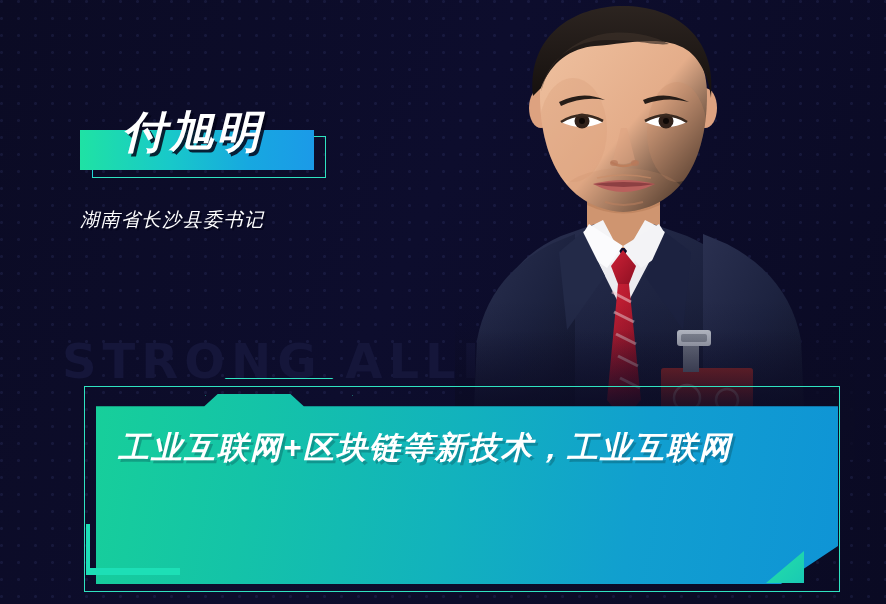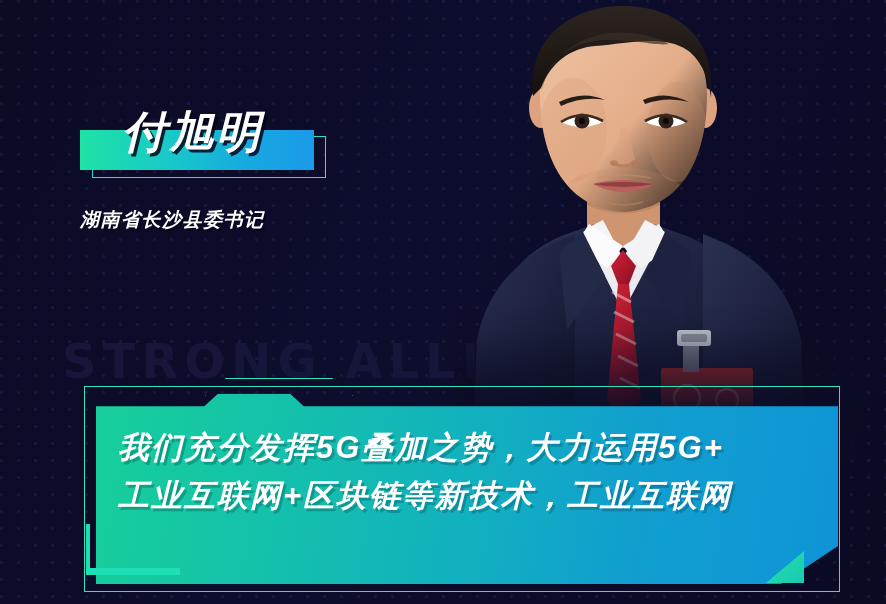--- a/index.html
+++ b/index.html
@@ -52,21 +52,21 @@
     font-size:44px; line-height:48px; font-weight:700; font-style:italic;
     color:#ffffff; letter-spacing:3px;
     text-shadow: 3px 3px 0 rgba(5,5,25,.85);
     white-space:nowrap;
     margin-left:32px;
   }
 
   
   .subtitle{ position:absolute; left:80px; top:206px; }
   .subtitle div{
-    font-size:19px; line-height:28px; font-weight:700; font-style:italic;
+    font-size:19px; line-height:28px; font-weight:400; font-style:italic;
     color:#ffffff; letter-spacing:1.5px; white-space:nowrap;
     text-shadow: 2px 2px 0 rgba(5,5,25,.85);
   }
 
   
   .quote-outline{
     position:absolute; left:84px; top:386px; width:756px; height:206px;
     border:1.6px solid #2fe3c0;
     clip-path:polygon(0 0,100% 0,100% 100%,0 100%);
     pointer-events:none;
@@ -240,21 +240,20 @@
   <div class="subtitle">
     <div>湖南省长沙县委书记</div>
   </div>
 
   <div class="quote-outline"></div>
   <div class="quote-notch-outline"></div>
   <div class="quote-box"></div>
   <div class="quote-tri"></div>
 
   <div class="quote-text">
-    <div>我们充分发挥5G叠加之势，大力运用5G+</div>
     <div>工业互联网+区块链等新技术，工业互联网</div>
   </div>
 
   <div class="corner-bl">
     <i class="v"></i>
     <i class="h"></i>
   </div>
 
 </div>
 

